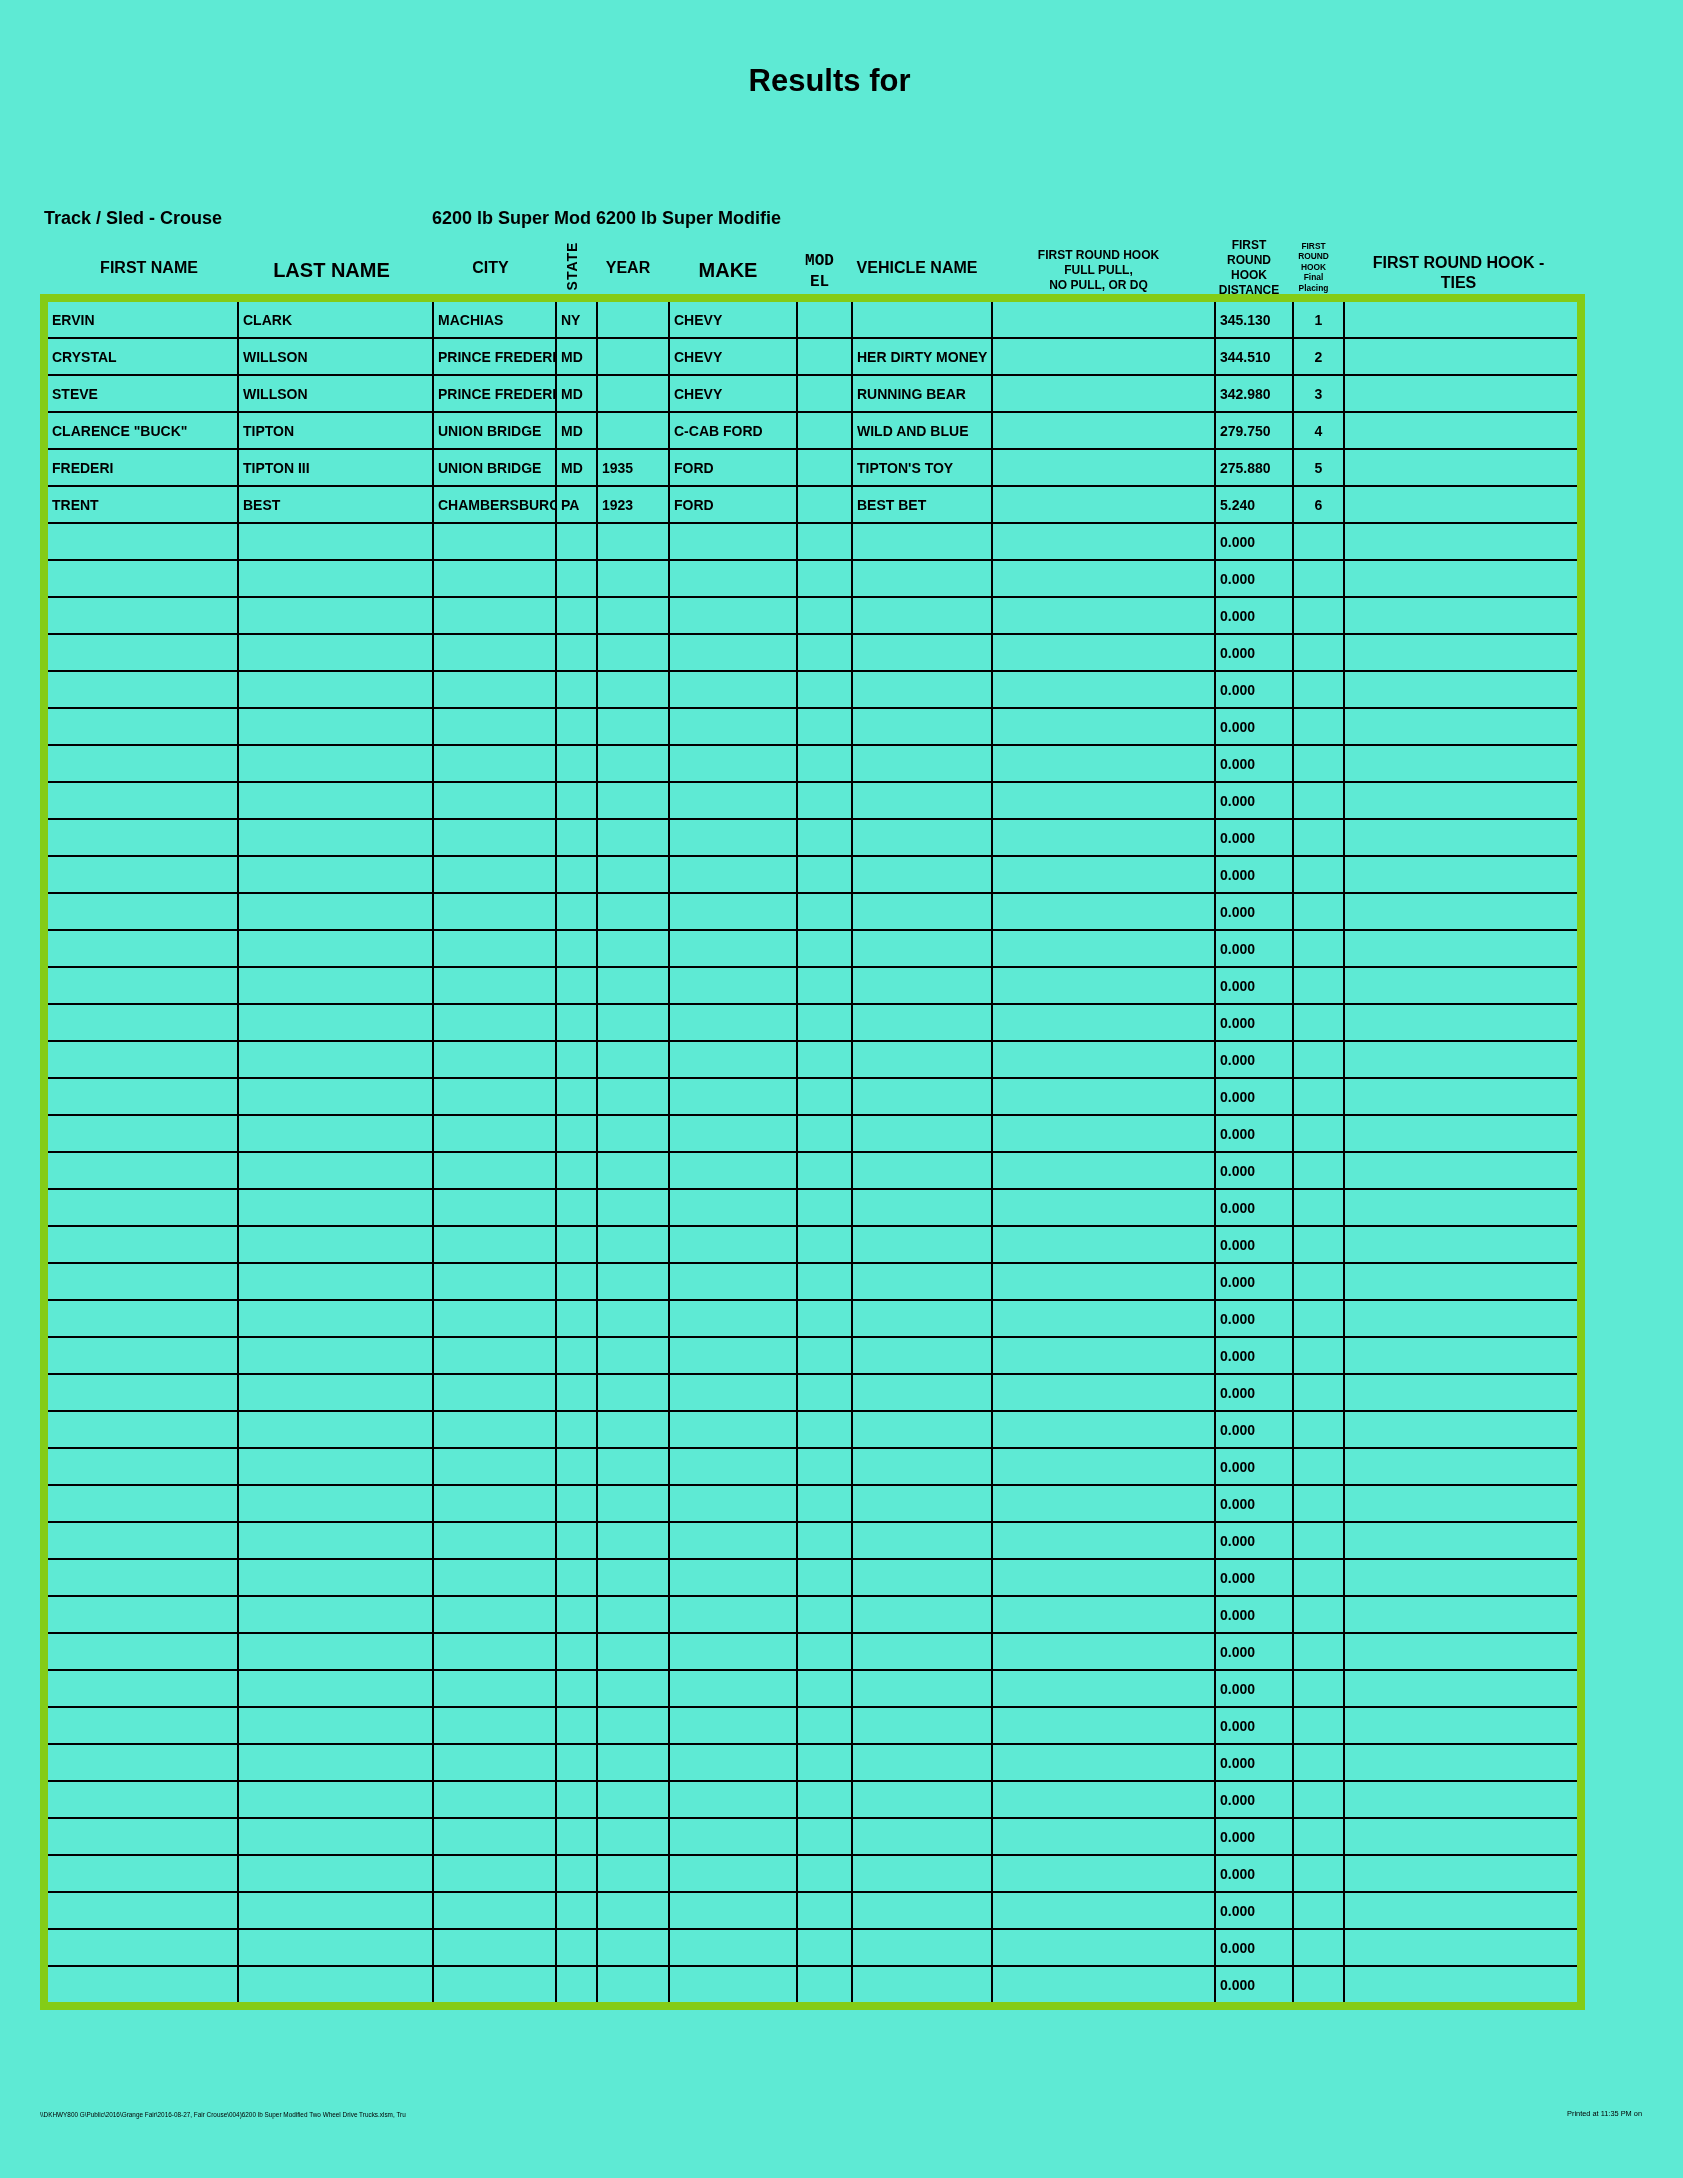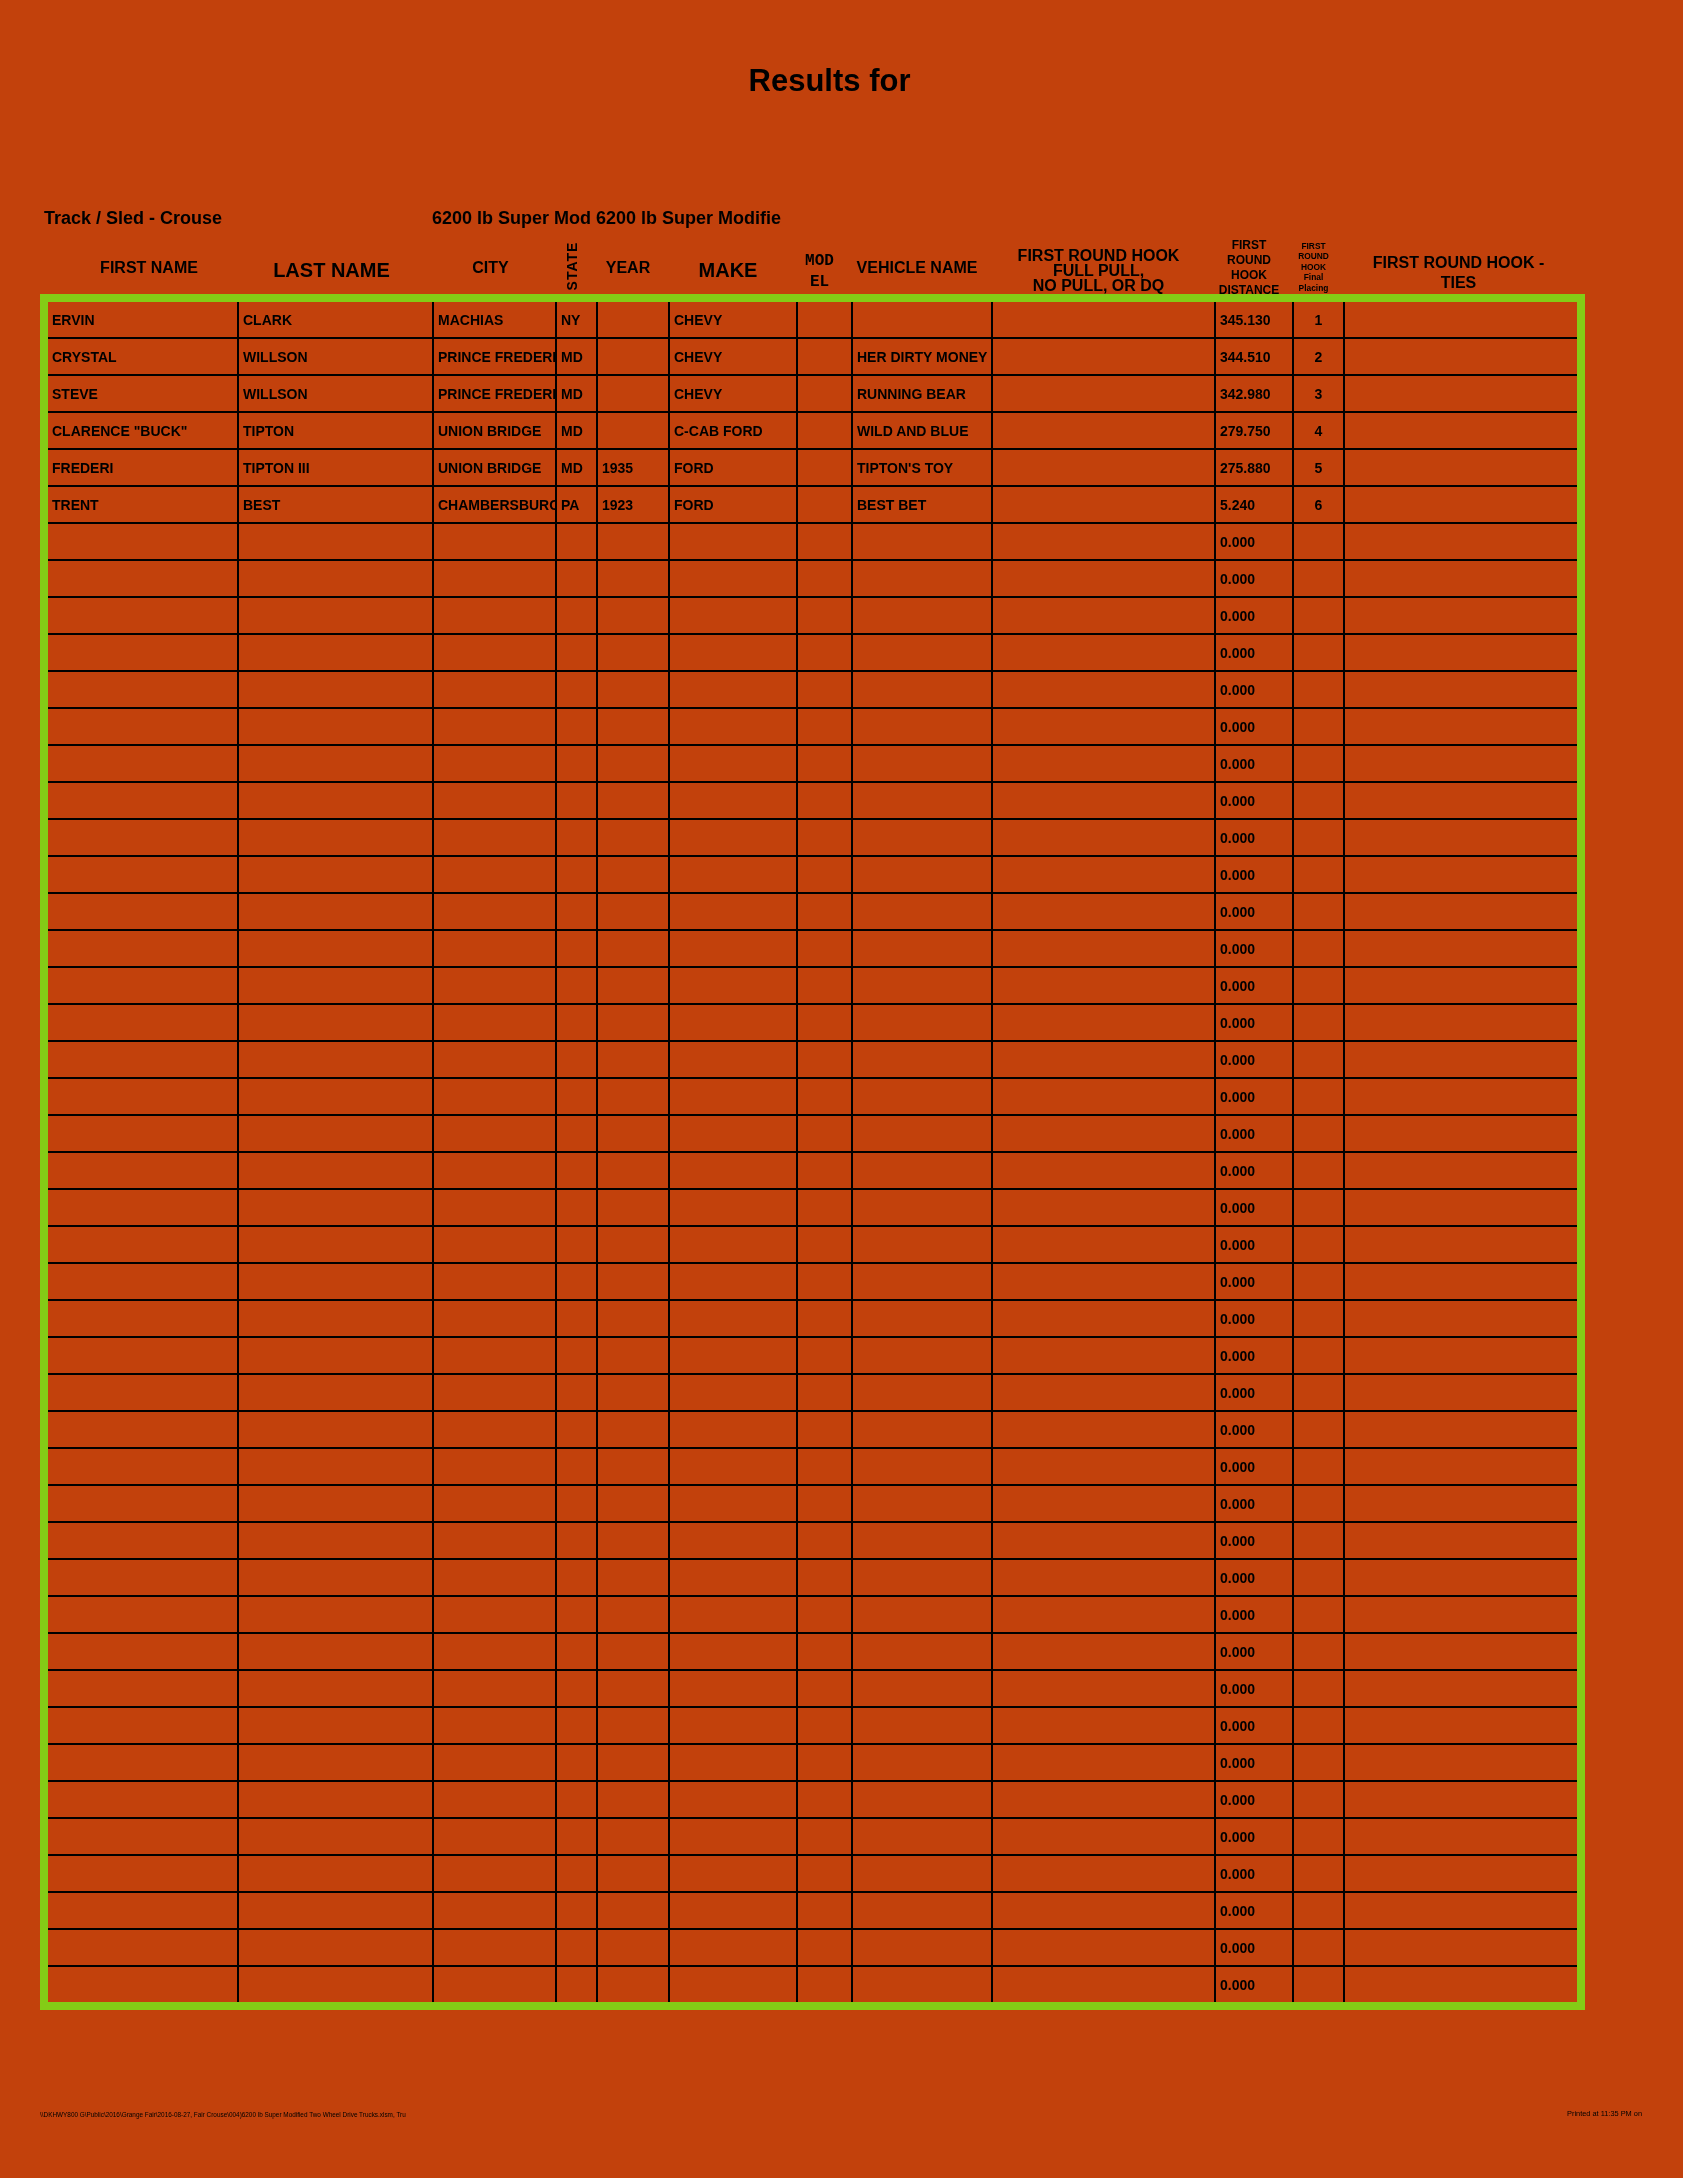--- a/index.html
+++ b/index.html
@@ -1,19 +1,19 @@
 <!DOCTYPE html>
 <html><head>
 <meta charset="utf-8">
 <style>
   html,body{margin:0;padding:0;background:#ffffff;}
   .page{
     position:relative;
     width:1683px;height:2178px;
-    background:#c2410c;
+    background:#5eead4;
     font-family:"Liberation Sans",sans-serif;
     color:#000;
     overflow:hidden;
   }
   .abs{position:absolute;}
 
   .title1{left:0;width:1659px;top:63px;text-align:center;font-size:31px;font-weight:bold;}
   .title2{left:0;width:1663px;top:99px;text-align:center;font-size:31px;font-weight:bold;}
 
   .meta{top:208px;font-size:18px;font-weight:bold;white-space:nowrap;}
@@ -28,21 +28,21 @@
   .h-state{left:546px;width:51px;top:240px;height:51px;}
   .h-state span{
     position:absolute;left:50%;top:50%;
     transform:translate(-50%,-50%) rotate(-90deg);
     font-size:14px;font-weight:bold;letter-spacing:1px;white-space:nowrap;
   }
   .h-year{left:592px;width:72px;top:259px;font-size:16px;}
   .h-make{left:664px;width:128px;top:259px;font-size:20px;}
   .h-model{left:792px;width:55px;top:251px;font-size:16px;line-height:21px;font-family:Liberation Mono, monospace;}
   .h-vehicle{left:847px;width:140px;top:259px;font-size:16px;}
-  .h-fullpull{left:987px;width:223px;top:248px;font-size:16px;line-height:15px;}
+  .h-fullpull{left:987px;width:223px;top:248px;font-size:12px;line-height:15px;}
   .h-distance{left:1210px;width:78px;top:238px;font-size:12px;line-height:15px;}
   .h-placing{left:1288px;width:51px;top:241px;font-size:8.4px;line-height:10.4px;}
   .h-ties{left:1340px;width:237px;top:253px;font-size:16px;line-height:20px;}
 
   table.results{
     position:absolute;left:40px;top:294px;
     width:1537px;
     border-collapse:collapse;table-layout:fixed;
     border:8px solid #84cc16;
   }

